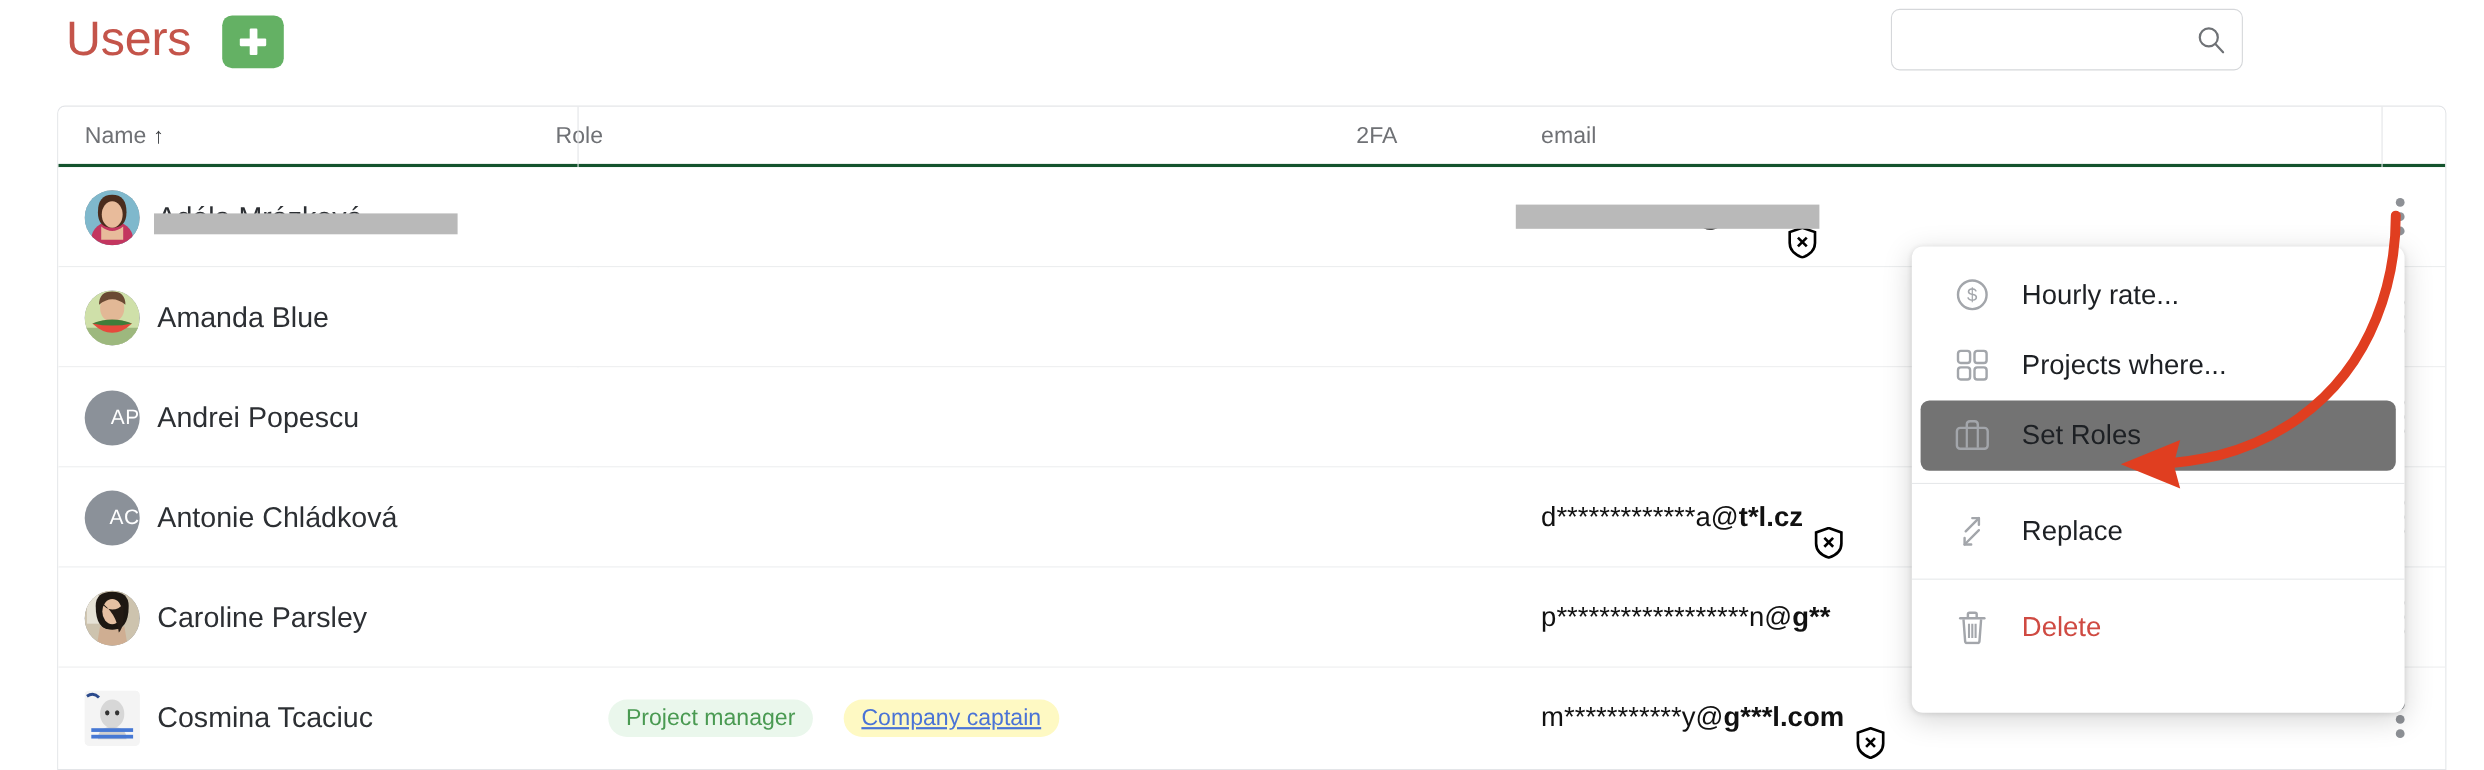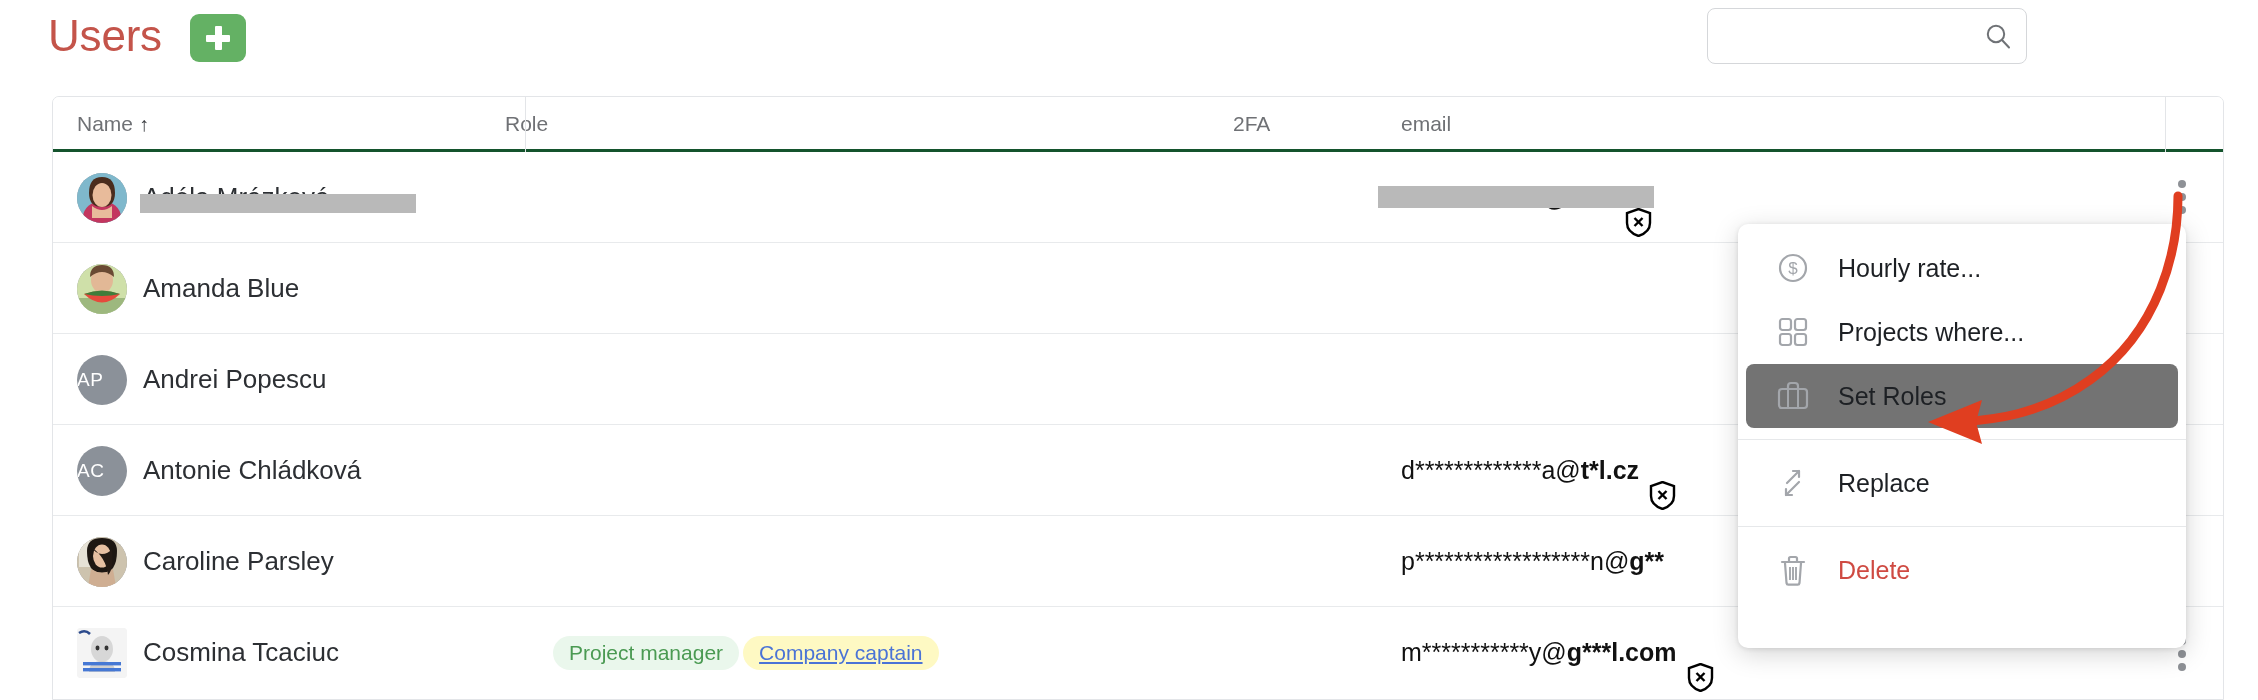--- a/index.html
+++ b/index.html
@@ -7,21 +7,21 @@
     margin: 0; padding: 0;
     width: 2258px; height: 700px;
     background: #ffffff;
     font-family: "Liberation Sans", sans-serif;
     overflow: hidden;
   }
   #root { position: relative; width: 2258px; height: 700px; background: #fff; }
 
   
   .page-head {
-    position: absolute; left: 0; top: 0; width: 2064px; height: 92px;
+    position: absolute; left: 12px; top: 0; width: 2064px; height: 92px;
   }
   .page-title {
     position: absolute; left: 48px; top: 8px;
     font-size: 44px; font-weight: 400; color: #c4544a;
     letter-spacing: -0.2px; line-height: 56px;
   }
   .add-btn {
     position: absolute; left: 190px; top: 14px;
     width: 56px; height: 48px; border-radius: 9px;
     background: #64b164; border: none; cursor: pointer;
@@ -85,34 +85,34 @@
   .row-1 { top: 146px; }
   .row-2 { top: 237px; }
   .row-3 { top: 328px; }
   .row-4 { top: 419px; }
   .row-5 { top: 510px; height: 94px; border-bottom: none; }
 
   .avatar {
     position: absolute; left: 24px; top: 21px;
     width: 50px; height: 50px; border-radius: 50%;
     overflow: hidden; background: #8b9199;
-    display: flex; align-items: center; justify-content: flex-start;
+    display: flex; align-items: center; justify-content: flex-end;
   }
   .avatar.square { border-radius: 4px; background: #f2f2f2; }
   .avatar .initials {
     color: #fff; font-size: 19px; font-weight: 500; letter-spacing: 0.5px;
   }
   .avatar svg { display: block; }
 
   .uname {
     position: absolute; left: 90px; top: 0; height: 91px; line-height: 91px;
     font-size: 26px; color: #2c2f33; white-space: nowrap;
   }
 
-  .roles { position: absolute; left: 500px; top: 29px; display: flex; gap: 4px; align-items: center; }
+  .roles { position: absolute; left: 500px; top: 29px; display: flex; gap: 28px; align-items: center; }
   .badge {
     height: 34px; line-height: 34px; padding: 0 16px; border-radius: 17px;
     font-size: 21px; white-space: nowrap;
   }
   .badge-green { background: #eaf7ec; color: #4a9a52; }
   .badge-blue  { background: #fef9c3; color: #4a73d6; text-decoration: underline; }
 
   .email {
     position: absolute; left: 1348px; top: 0; height: 91px; line-height: 91px;
     font-size: 25px; color: #111; white-space: nowrap; letter-spacing: 0px;

